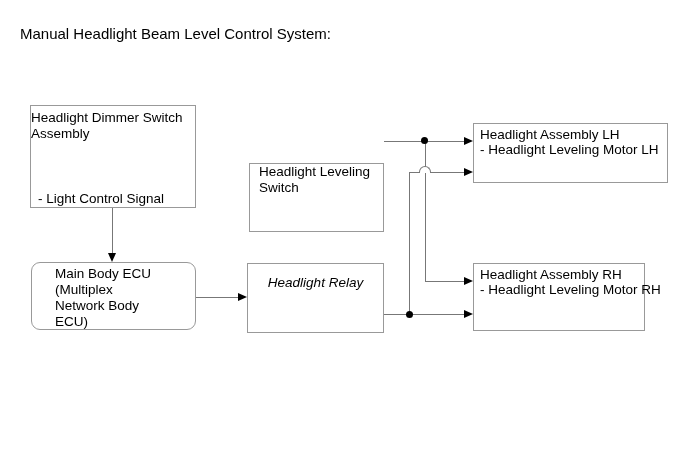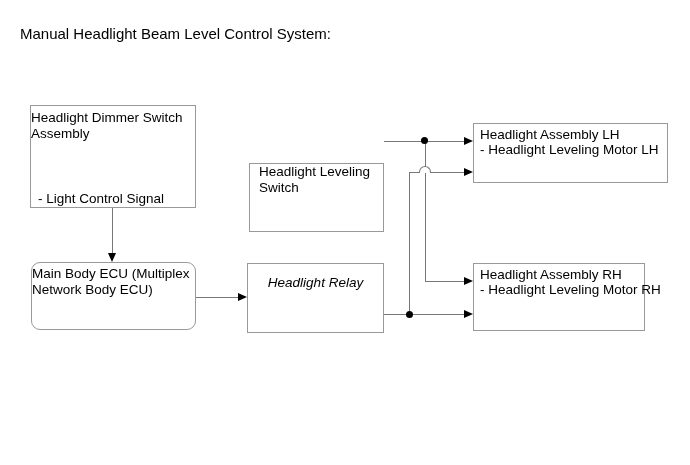--- a/index.html
+++ b/index.html
@@ -9,21 +9,21 @@
     font-family:"Liberation Sans","DejaVu Sans",sans-serif;
     font-size:13.5px;line-height:16px;color:var(--text,#000000);
   }
   .title{position:absolute;left:20px;top:25px;font-size:15px;line-height:18px;}
   .box{
     position:absolute;background:#ffffff;
     border:1px solid var(--box-border,#999999);
     box-sizing:border-box;
   }
   .box-dimmer{left:30px;top:105px;width:166px;height:103px;padding:4px 0;}
-  .box-ecu{left:31px;top:262px;width:165px;height:68px;padding:3px 0;border-radius:9px;}
+  .box-ecu{left:31px;top:262px;width:165px;height:68px;padding:3px 23px;border-radius:9px;}
   .box-switch{left:249px;top:123px;width:135px;height:69px;padding:0 9px;margin-top:40px;}
   .box-relay{left:247px;top:263px;width:137px;height:70px;padding-top:11px;text-align:center;font-style:italic;}
   .box-lh{left:473px;top:123px;width:195px;height:60px;padding:3px 6px;}
   .box-rh{left:473px;top:263px;width:172px;height:68px;padding:3px 6px;}
   .box .item{position:absolute;white-space:nowrap;}
   .box-dimmer .item{left:7px;top:65px;margin-top:20px;}
   .box-lh .item,.box-rh .item{left:6px;top:18px;}
   .hline,.vline{position:absolute;background:var(--line,#777777);}
   .hline{height:1px;}
   .vline{width:1px;}

